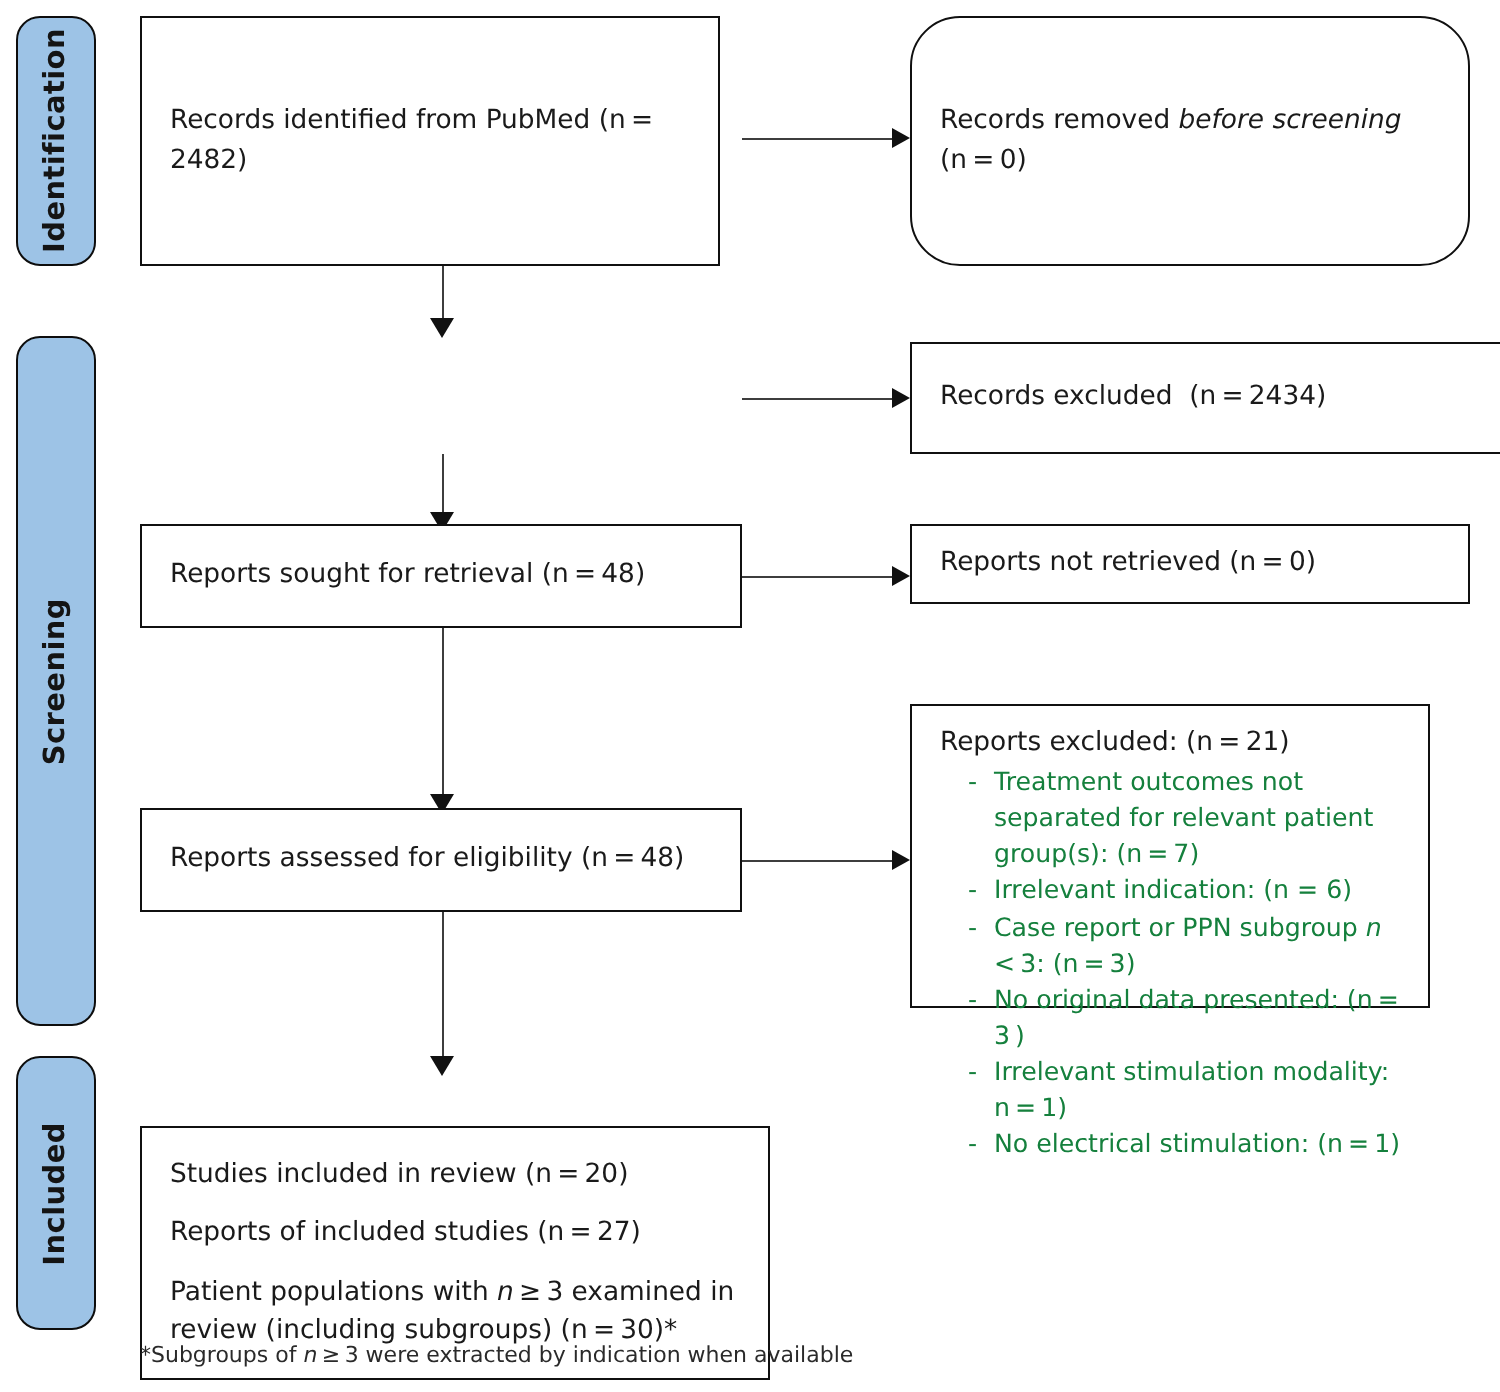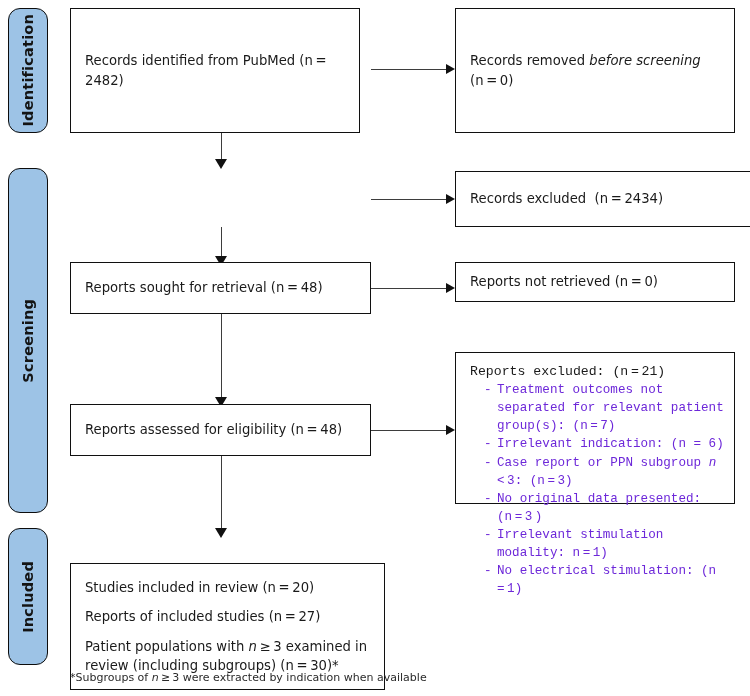--- a/index.html
+++ b/index.html
@@ -68,21 +68,21 @@
     color:#1a1a1a;
   }
   ul.excl-list{
     list-style:none;
     margin:1px 0 0 0;
     padding:0 8px 0 28px;
   }
   ul.excl-list li{
     font-size:12.6px;
     line-height:1.42;
-    color:#6d28d9;
+    color:#15803d;
     position:relative;
     padding-left:13px;
     margin-bottom:0.5px;
   }
   ul.excl-list li:before{
     content:"-";
     position:absolute;
     left:0;
     top:0;
   }
@@ -137,21 +137,21 @@
   </div>
 
   <div class="stage-tab" style="top:528px;height:137px;">
     <span class="stage-label">Included</span>
   </div>
 
   <div class="flow-box" style="left:70px;top:8px;width:290px;height:125px;">
     <div class="box-text">Records identified from PubMed (n = 2482)</div>
   </div>
 
-  <div class="flow-box" style="left:455px;top:8px;width:280px;height:125px;">
+  <div class="flow-box" style="left:455px;top:8px;width:280px;height:125px;border-radius:25px;">
     <div class="box-text"><span>Records removed </span><em class="ital">before screening</em><span> (n = 0)</span></div>
   </div>
 
   <div class="conn conn-h" style="left:371px;top:69px;width:75px;"></div>
   <div class="arrow-right" style="left:446px;top:64px;"></div>
 
   <div class="conn conn-v" style="left:221px;top:133px;height:27px;"></div>
   <div class="arrow-down" style="left:215px;top:159px;"></div>
 
 
@@ -176,21 +176,21 @@
   <div class="conn conn-h" style="left:371px;top:288px;width:75px;"></div>
   <div class="arrow-right" style="left:446px;top:283px;"></div>
 
   <div class="conn conn-v" style="left:221px;top:314px;height:84px;"></div>
   <div class="arrow-down" style="left:215px;top:397px;"></div>
 
   <div class="flow-box" style="left:70px;top:404px;width:301px;height:52px;">
     <div class="box-text">Reports assessed for eligibility (n = 48)</div>
   </div>
 
-  <div class="flow-box pad-list" style="left:455px;top:352px;width:280px;height:152px;font-family:Liberation Mono, monospace;">
+  <div class="flow-box pad-list" style="left:455px;top:352px;width:260px;height:152px;">
     <div class="box-title">Reports excluded: (n = 21)</div>
     <ul class="excl-list">
       <li><span>Treatment outcomes not separated for relevant patient group(s): (n = 7)</span><em class="ital"></em><span></span></li>
       <li><span>Irrelevant indication: (n = 6)</span><em class="ital"></em><span></span></li>
       <li><span>Case report or PPN subgroup </span><em class="ital">n</em><span> &lt; 3: (n = 3)</span></li>
       <li><span>No original data presented: (n = 3 )</span><em class="ital"></em><span></span></li>
       <li><span>Irrelevant stimulation modality: n = 1)</span><em class="ital"></em><span></span></li>
       <li><span>No electrical stimulation: (n = 1)</span><em class="ital"></em><span></span></li>
     </ul>
   </div>

